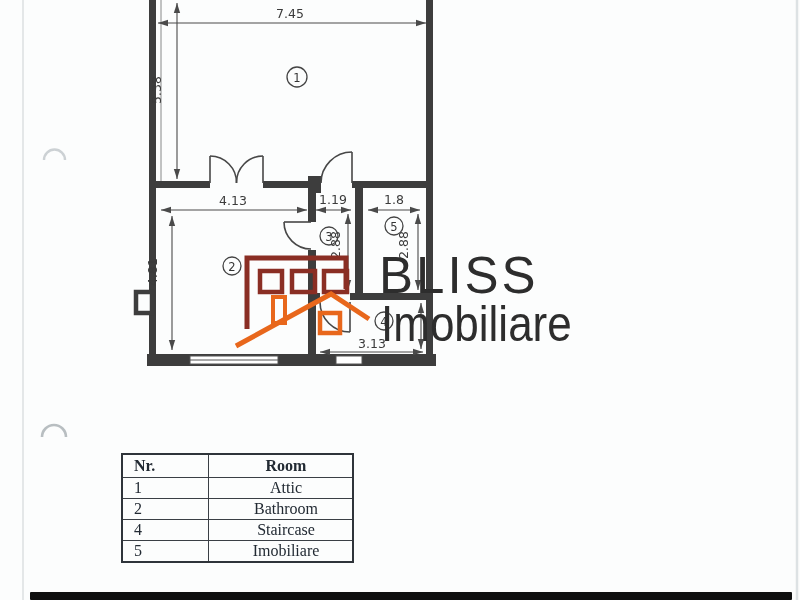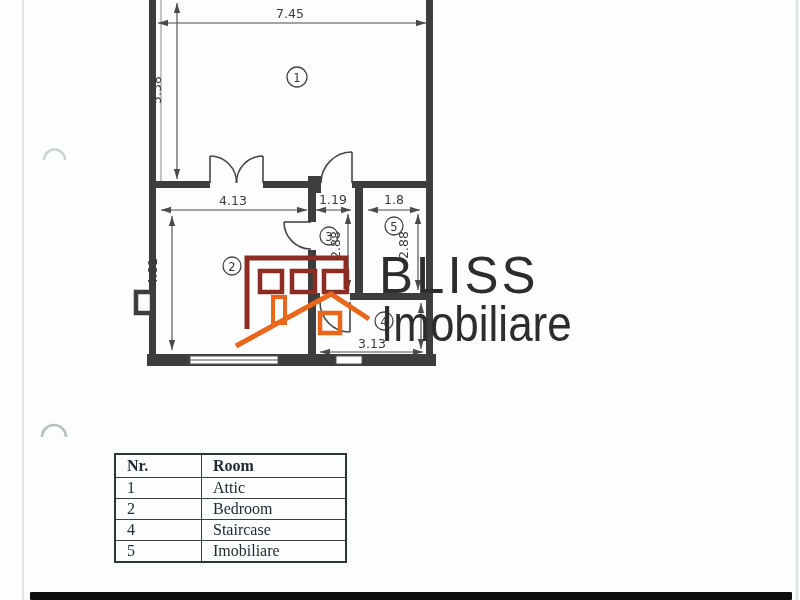--- a/index.html
+++ b/index.html
@@ -18,34 +18,34 @@
     font-size:11.5px; fill:#353535;
   }
   .wm-text{
     position:absolute; color:#2d2d2d;
     font-family:"Liberation Sans", sans-serif;
     font-weight:300; white-space:nowrap; line-height:1;
   }
   #wm-line1{left:379px;top:250px;font-size:51px;letter-spacing:3px;}
   #wm-line2{left:381px;top:299px;font-size:50px;transform:scaleX(0.88);transform-origin:left top;}
   #legend{
-    position:absolute;left:114px;top:453px;
+    position:absolute;left:121px;top:453px;
     border-collapse:collapse;
     font-family:"Liberation Serif", serif;
     font-size:16px;color:#222a33;
     background:transparent;
   }
   #legend td{
     border:1.2px solid #3a3f45;
     padding:0 0 0 11px; height:20px;
     vertical-align:middle;
   }
   #legend tr.hdr td{font-weight:bold;height:22px;}
   #legend td.c1{width:74px;}
-  #legend td.c2{width:132px;}
+  #legend td.c2{width:132px;text-align:center;}
   #legend{border:2px solid #2f343a;}
   #edge-bar{
     position:absolute;left:30px;top:592px;width:762px;height:8px;
     background:#0f0f0f;border-radius:1px;
   }
 </style>
 </head>
 <body>
 
 <svg id="plan-svg" width="800" height="600" viewBox="0 0 800 600">
@@ -154,21 +154,21 @@
     <tr class="hdr">
       <td class="c1">Nr.</td>
       <td class="c2">Room</td>
     </tr>
     <tr>
       <td class="c1">1</td>
       <td class="c2">Attic</td>
     </tr>
     <tr>
       <td class="c1">2</td>
-      <td class="c2">Bedroom</td>
+      <td class="c2">Bathroom</td>
     </tr>
     <tr>
       <td class="c1">4</td>
       <td class="c2">Staircase</td>
     </tr>
     <tr>
       <td class="c1">5</td>
       <td class="c2">Imobiliare</td>
     </tr>
   </tbody>

